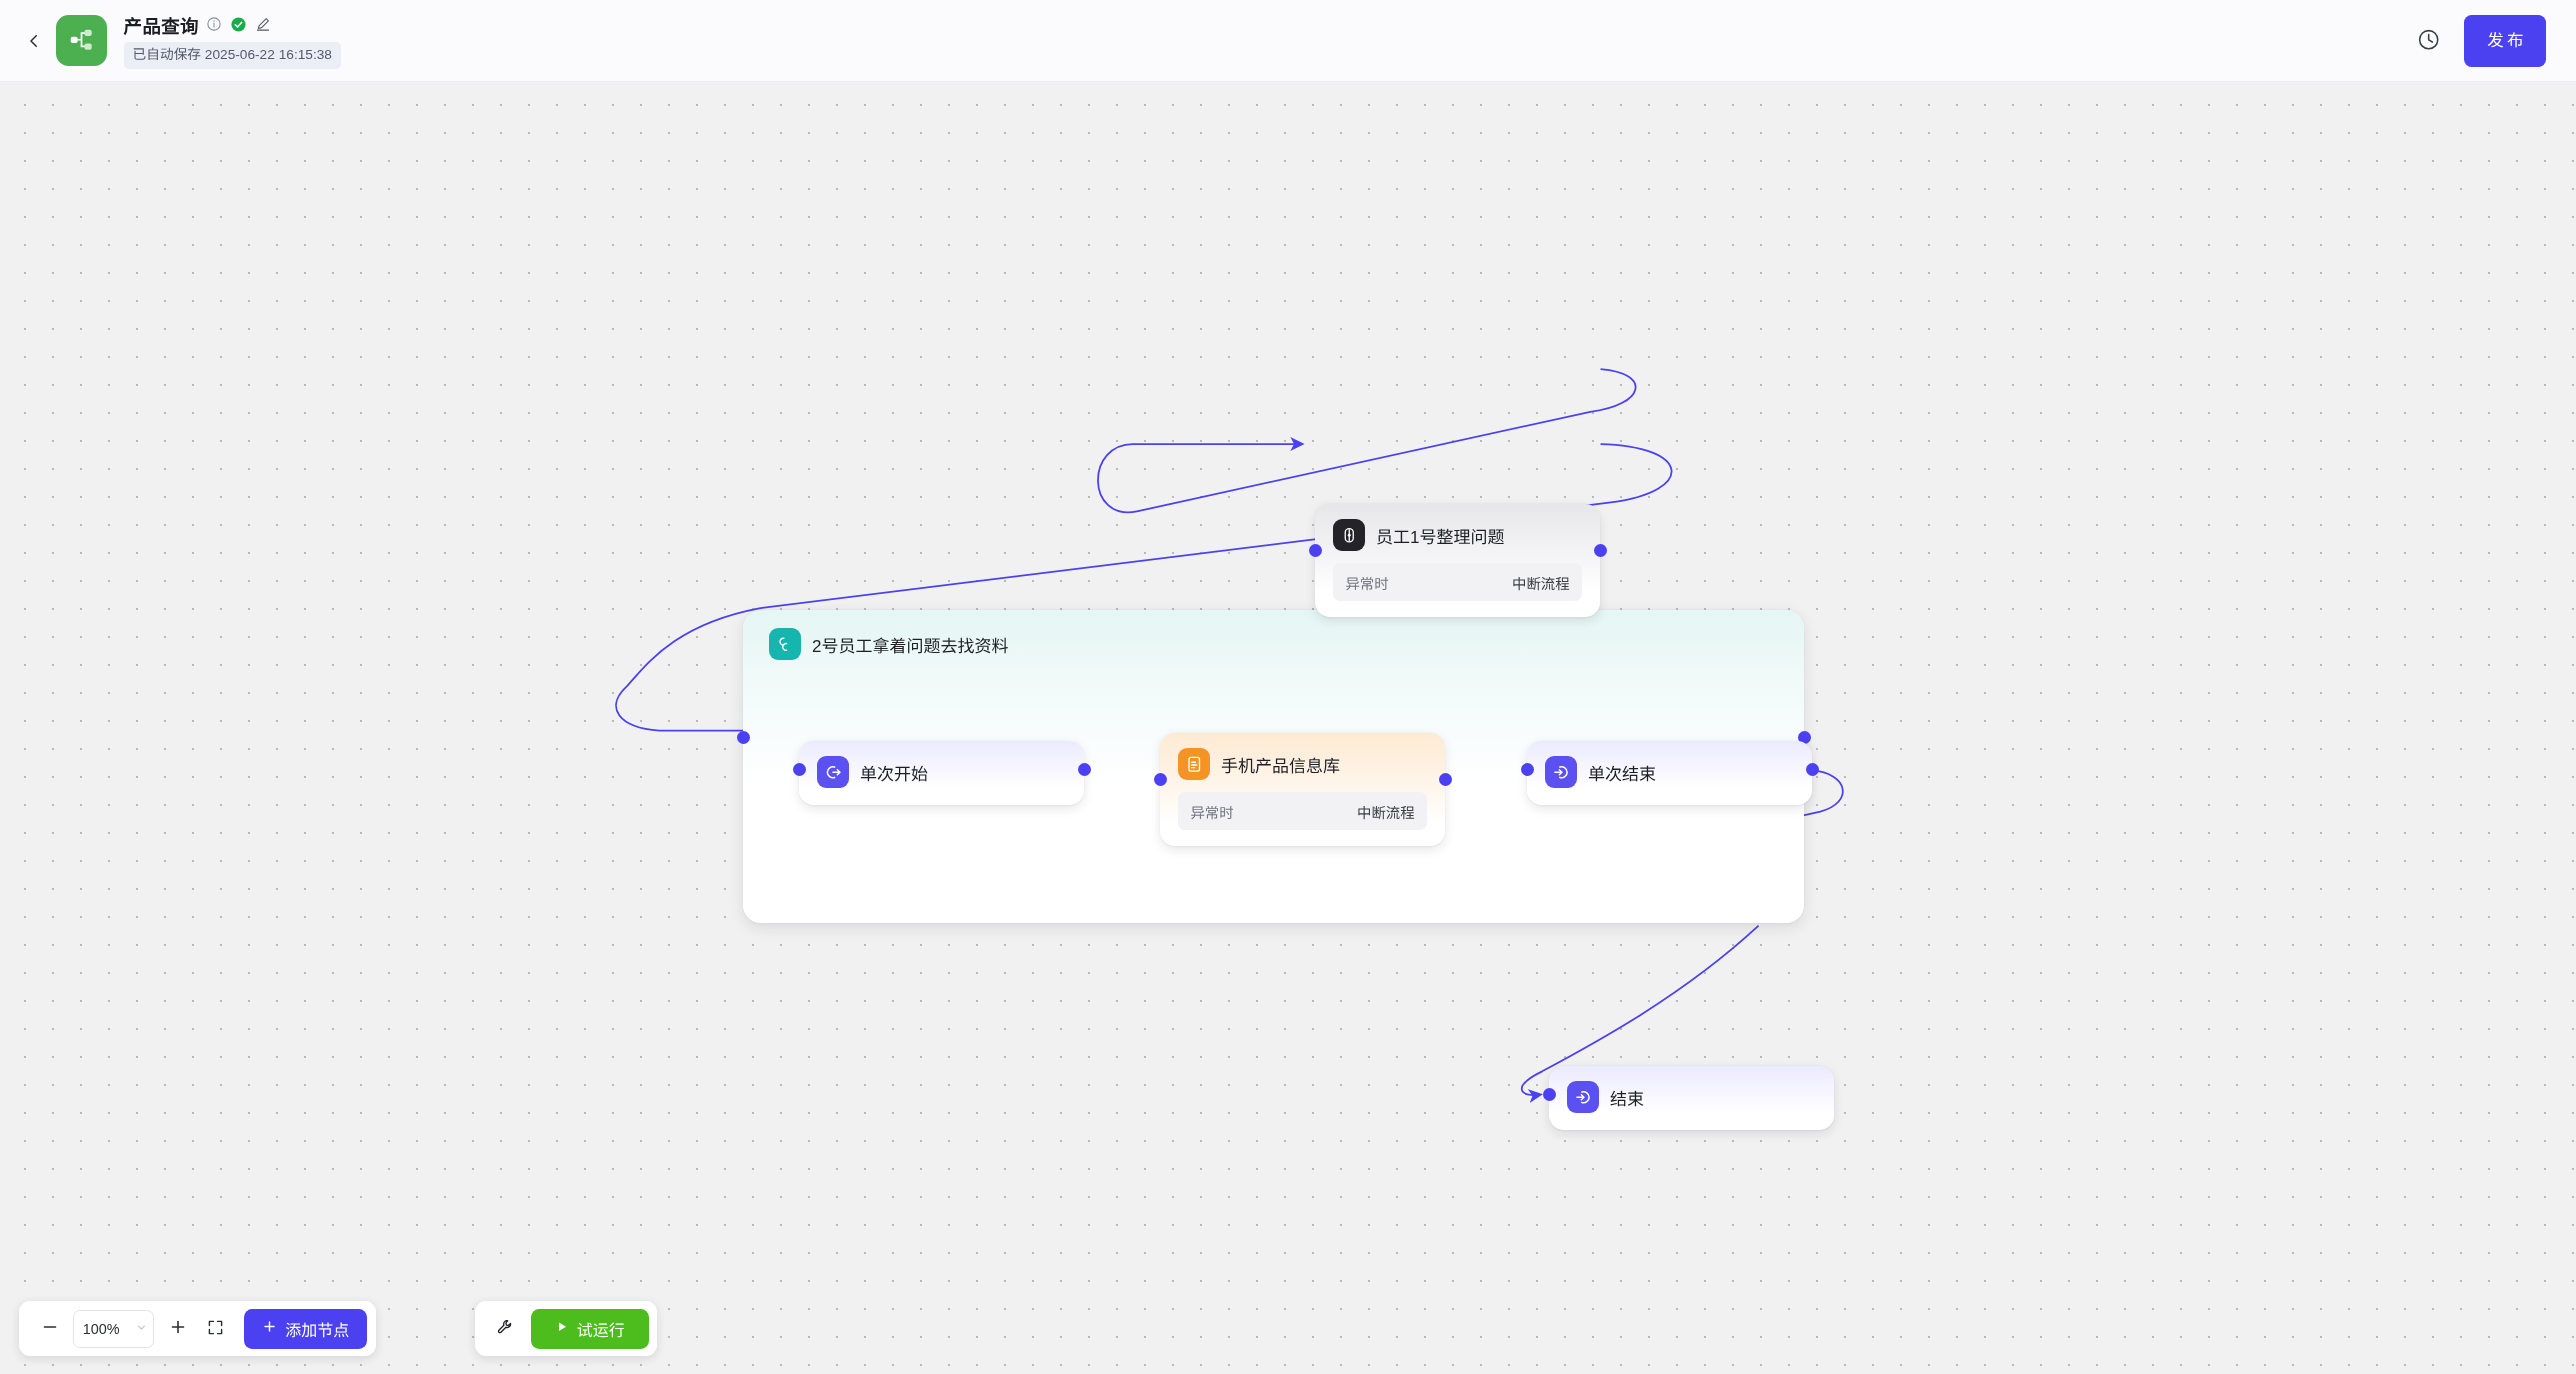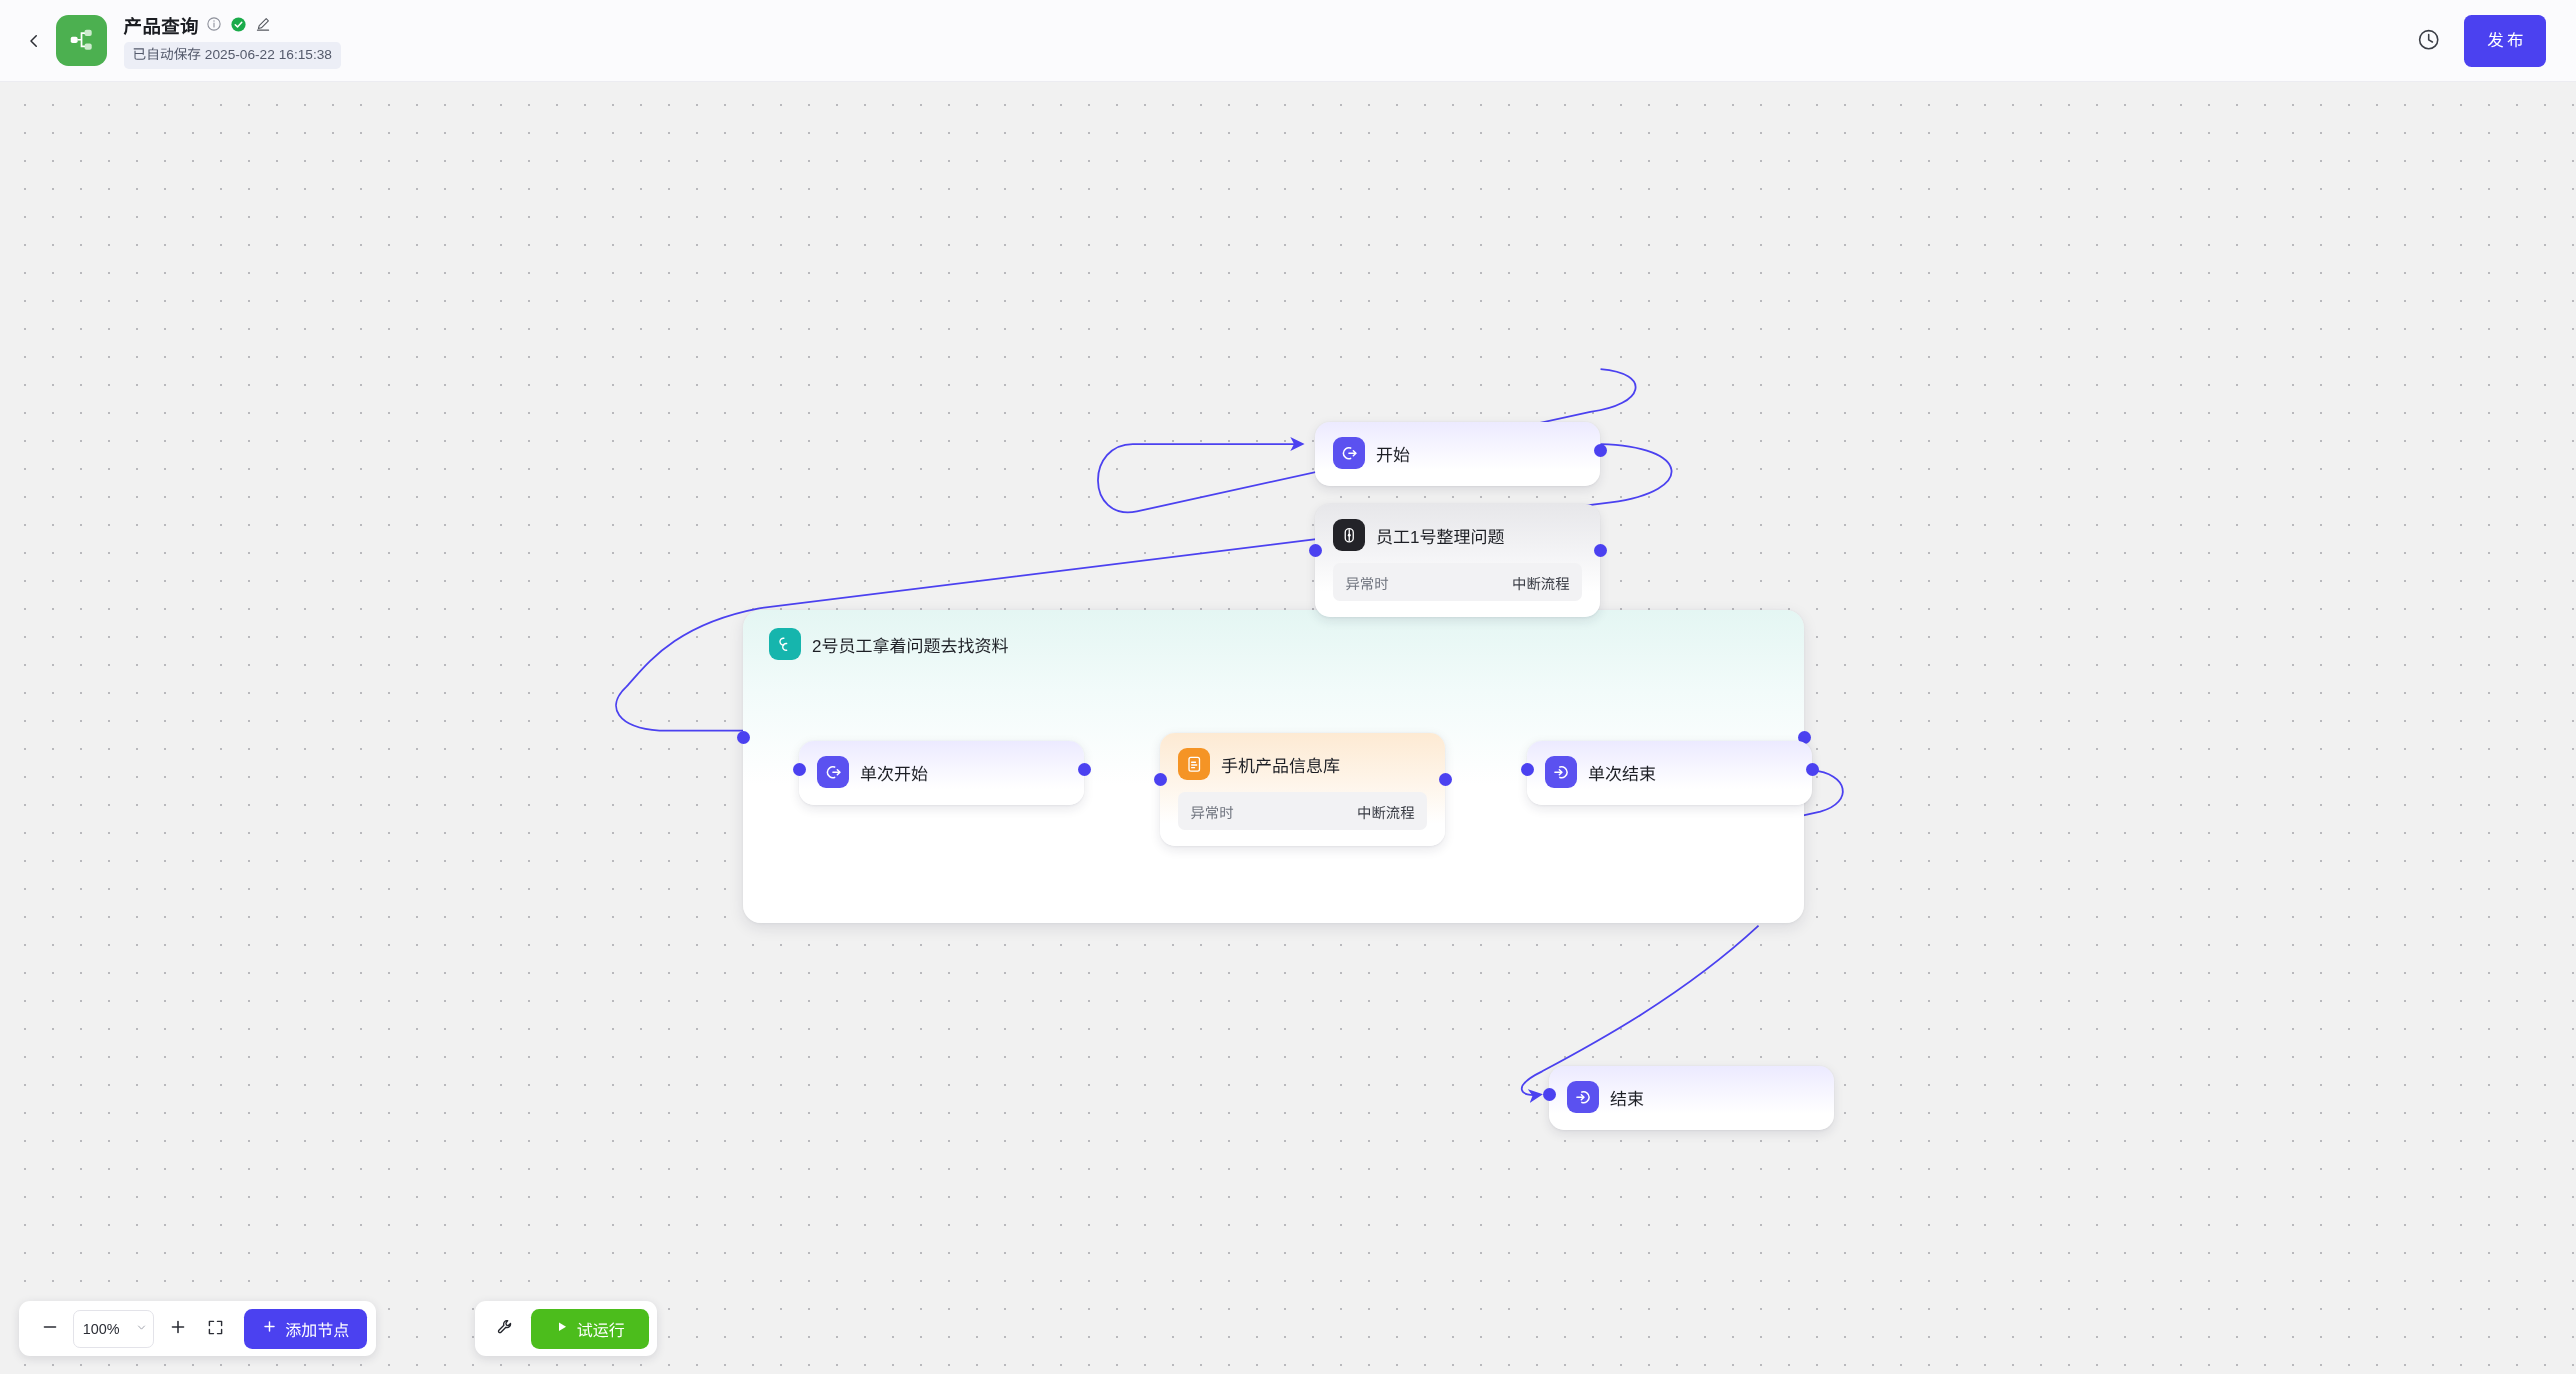--- a/index.html
+++ b/index.html
@@ -255,33 +255,20 @@
             <path d="M10.2 4.2 A4.4 4.4 0 1 0 10.2 12.9"></path>
             <path d="M13.8 19.8 A4.4 4.4 0 1 1 13.8 11.1"></path>
           </svg>
         </span>
         <span class="group-title">2号员工拿着问题去找资料</span>
       </div>
       <span class="handle" style="left:-6.2px; top:121px;"></span>
       <span class="handle" style="left:1055px; top:121px;"></span>
     </div>
 
-    <div class="node" style="left:1315px; top:340px; width:285px;">
-      <div class="node-head">
-        <span class="node-icon purple">
-          <svg width="18.5" height="18.5" viewBox="0 0 24 24" fill="none" stroke="#ffffff" stroke-width="2" stroke-linecap="round" stroke-linejoin="round">
-            <path d="M13.8 5.3A7.1 7.1 0 1 0 13.8 18.7"></path>
-            <line x1="11.6" y1="12" x2="20.2" y2="12"></line>
-            <polyline points="17.3 8.8 20.6 12 17.3 15.2"></polyline>
-          </svg>
-        </span>
-        <span class="node-title">开始</span>
-      </div>
-      <span class="handle" style="left:279px; top:22px;"></span>
-    </div>
 
     <div class="node dark-hdr" style="left:1315px; top:422px; width:285px;">
       <div class="node-head">
         <span class="node-icon dark">
           <svg width="18.5" height="18.5" viewBox="0 0 24 24" fill="none" stroke="#ffffff" stroke-width="1.7">
             <path d="M12 3.4c-2.9 0-5.2 2.1-5.2 4.6v7.9c0 2.6 2.3 4.7 5.2 4.7s5.2-2.1 5.2-4.7V8c0-2.5-2.3-4.6-5.2-4.6z"></path>
             <line x1="12" y1="4.2" x2="12" y2="19.8"></line>
             <circle cx="12" cy="12" r="1.9" fill="#ffffff" stroke="none"></circle>
           </svg>
         </span>

